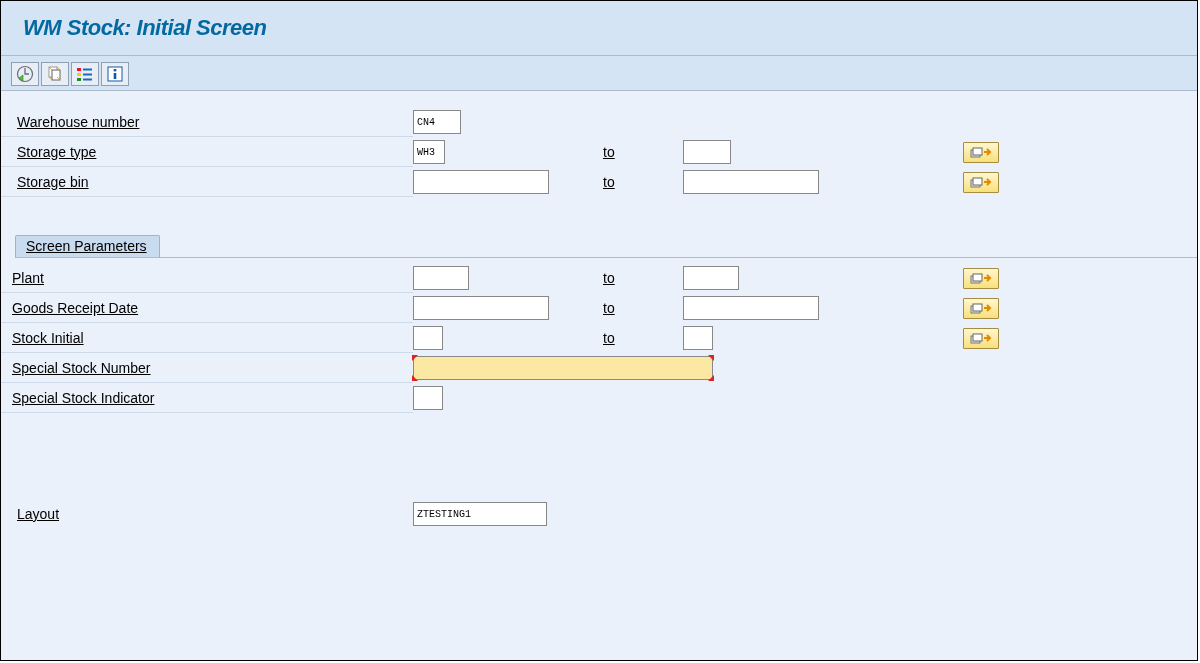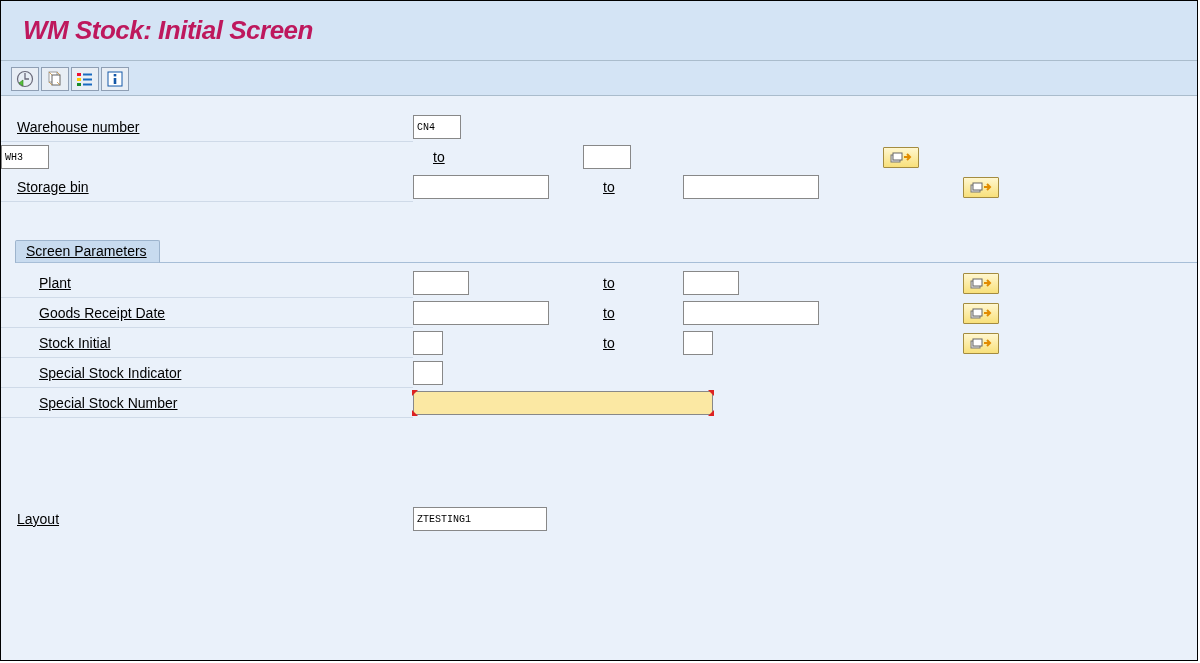--- a/index.html
+++ b/index.html
@@ -18,22 +18,22 @@
     flex-direction: column;
   }
   .title-area {
     background: #d4e4f5;
     padding: 14px 16px 14px 22px;
     border-bottom: 1px solid #aabccc;
   }
   .title-text {
     font-style: italic;
     font-weight: bold;
-    font-size: 26px;
-    color: #be185d;
+    font-size: 22px;
+    color: #0369a1;
     letter-spacing: -0.5px;
   }
   .toolbar {
     display: flex;
     gap: 2px;
     background: #d4e4f5;
     padding: 6px 10px 4px 10px;
     border-bottom: 1px solid #aabccc;
   }
   .tbtn {
@@ -61,21 +61,21 @@
     height: 30px;
   }
   .label-cell {
     border-bottom: 1px solid #cfdae8;
     padding-left: 16px;
     height: 30px;
     display:flex;
     align-items:center;
   }
   .no-underline .label-cell { border-bottom:none; }
-  .indent .label-cell { padding-left: 38px; }
+  .indent .label-cell { padding-left: 11px; }
   .to-cell {
     text-align: left;
     padding-left: 20px;
   }
   input.sap-input {
     font-family: "Courier New", monospace;
     font-size: 10px;
     border: 1px solid #888;
     background: #fff;
     height: 24px;
@@ -186,22 +186,23 @@
       <div>
         <input class="sap-input" style="width: 48px;" value="CN4">
       </div>
       <div></div>
         <div></div>
         <div></div>
         <div></div>
     </div>
 
     <div class="field-row">
-      <div>
-        <input class="sap-input" style="width: 48px;" value="WH3">
+      <div class="label-cell">Storage type</div>
+      <div>
+        <input class="sap-input" style="width: 32px;" value="WH3">
       </div>
       <div class="to-cell">to</div>
       <div>
         <input class="sap-input" style="width: 48px;" value="">
       </div>
       <div></div>
       <div>
         <div class="range-btn">
           <svg width="22" height="15" viewBox="0 0 22 15">
             <rect x="1" y="5" width="9" height="7" fill="#e5e5e5" stroke="#777"></rect>
@@ -297,43 +298,43 @@
             <svg width="22" height="15" viewBox="0 0 22 15">
               <rect x="1" y="5" width="9" height="7" fill="#e5e5e5" stroke="#777"></rect>
               <rect x="3" y="3" width="9" height="7" fill="#fff" stroke="#666"></rect>
               <path d="M14 7 L20 7 M17 4 L20 7 L17 10" stroke="#e18b00" stroke-width="2" fill="none"></path>
             </svg>
           </div>
         </div>
       </div>
 
       <div class="field-row indent">
-        <div class="label-cell">Special Stock Indicator</div>
-        <div>
-          <input class="sap-input" style="width: 30px;" value="">
-        </div>
-        <div></div>
-          <div></div>
-          <div></div>
-          <div></div>
-      </div>
-
-      <div class="field-row indent">
         <div class="label-cell">Special Stock Number</div>
         <div style="grid-column: span 2;">
           <span class="req-wrap">
             <input class="sap-input required" style="width: 300px;" value="">
             <span class="corner-tl"></span><span class="corner-tr"></span>
             <span class="corner-bl"></span><span class="corner-br"></span>
           </span>
         </div>
         <div></div>
           <div></div>
           <div></div>
       </div>
+
+      <div class="field-row indent">
+        <div class="label-cell">Special Stock Indicator</div>
+        <div>
+          <input class="sap-input" style="width: 30px;" value="">
+        </div>
+        <div></div>
+          <div></div>
+          <div></div>
+          <div></div>
+      </div>
     </div>
 
     <div class="layout-section">
       <div class="field-row no-underline">
         <div class="label-cell" style="border-bottom:none">Layout</div>
         <div>
           <input class="sap-input" style="width: 134px;" value="ZTESTING1">
         </div>
         <div></div>
           <div></div>

